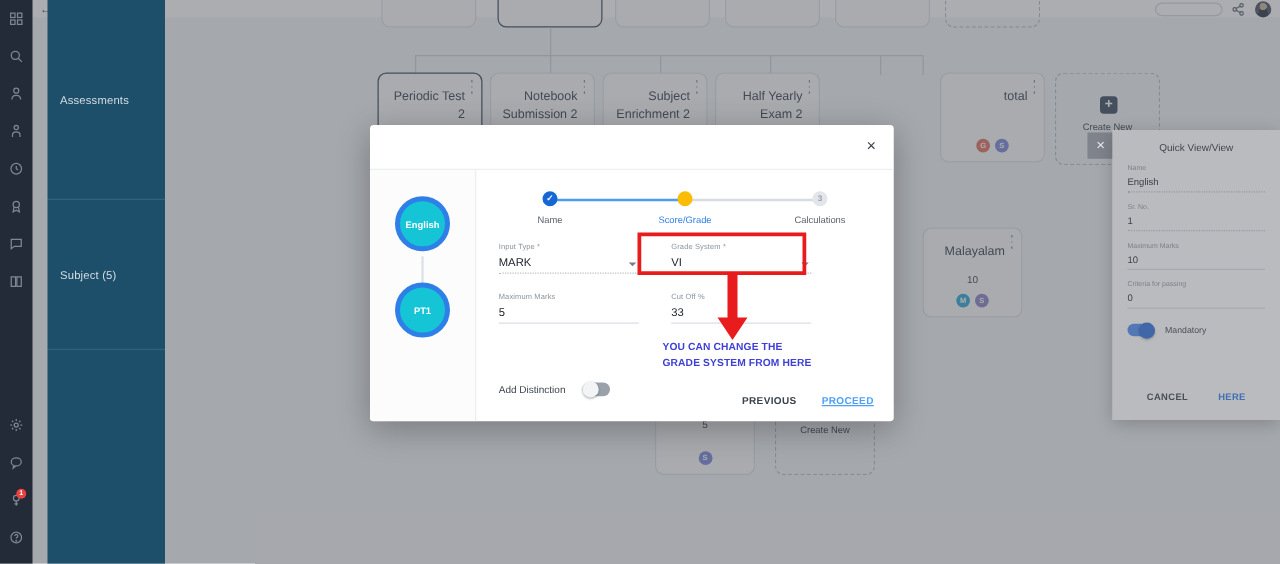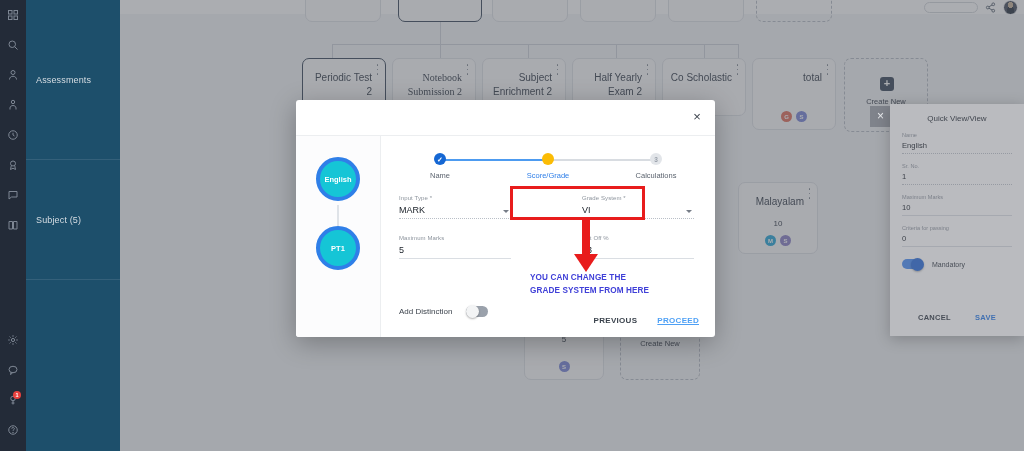--- a/index.html
+++ b/index.html
@@ -78,21 +78,21 @@
   .rail-badge {
     position: absolute; top: 6px; right: 5px;
     width: 8px; height: 8px; border-radius: 50%;
     background: #e8413e; color: #fff;
     font-size: 5.5px; line-height: 8px; text-align: center;
     font-weight: bold;
   }
 
   
   .sidebar {
-    position: absolute; top: 0; left: 26px; width: 94px; height: 451px;
+    position: absolute; top: 0; left: 38px; width: 94px; height: 451px;
     background: #1d4f6b;
     z-index: 45;
   }
   .sidebar-item {
     height: 120px;
     border-bottom: 1px solid rgba(255,255,255,0.10);
     display: flex; align-items: center;
     padding-left: 10px;
   }
   .sidebar-item:first-child { height: 160px; }
@@ -220,21 +220,21 @@
     position: relative; z-index: 2;
   }
   .step-dot.done { background: #1567d3; }
   .step-dot.active { background: #fbbc05; }
   .step-dot.todo { background: #e2e5e9; color: #9aa1ab; }
   .step-dot .chk { font-size: 7px; line-height: 1; }
   .step-label { font-size: 7.5px; color: #5c646f; }
   .step-label.active { color: #2f7fe8; }
 
   
-  .form-row { display: flex; margin-top: 8px; gap: 45px; }
+  .form-row { display: flex; margin-top: 8px; }
   .field { position: relative; }
   .field.w1 { width: 112px; margin-right: 26px; }
   .field.w2 { width: 112px; }
   .field-label {
     font-size: 6px; color: #8d949d; margin-bottom: 4px; letter-spacing: .1px;
   }
   .field-value {
     font-size: 9px; color: #20262e; padding-bottom: 3px;
   }
   .field-underline-dot { border-bottom: 1px dotted #b9bfc7; }
@@ -380,21 +380,21 @@
 
     <div class="card selected" style="left:182px;top:44px;width:84px;height:58px;">
       <div class="kebab">
           <i></i>
           <i></i>
           <i></i>
         </div>
       <div class="card-title">Periodic Test 2</div>
     </div>
 
-    <div class="card" style="left:272px;top:44px;width:84px;height:58px;font-family:Liberation Serif, serif;">
+    <div class="card" style="left:272px;top:44px;width:84px;height:58px;">
       <div class="kebab">
           <i></i>
           <i></i>
           <i></i>
         </div>
       <div class="card-title">Notebook Submission 2</div>
     </div>
 
     <div class="card" style="left:362px;top:44px;width:84px;height:58px;">
       <div class="kebab">
@@ -407,28 +407,20 @@
 
     <div class="card" style="left:452px;top:44px;width:84px;height:58px;">
       <div class="kebab">
           <i></i>
           <i></i>
           <i></i>
         </div>
       <div class="card-title">Half Yearly Exam 2</div>
     </div>
 
-    <div class="card" style="left:542px;top:44px;width:84px;height:58px;">
-      <div class="kebab">
-          <i></i>
-          <i></i>
-          <i></i>
-        </div>
-      <div class="card-title">Co Scholastic</div>
-    </div>
 
     <div class="card" style="left:632px;top:44px;width:84px;height:72px;">
       <div class="kebab">
           <i></i>
           <i></i>
           <i></i>
         </div>
       <div class="card-title">total</div>
       <div class="badges">
         <div class="badge" style="background:#e2705c">G</div>
@@ -677,19 +669,19 @@
 
     <div class="qv-toggle-row">
       <span class="qv-switch">
         <span class="knob"></span>
       </span>
       <span class="qv-toggle-label">Mandatory</span>
     </div>
 
     <div class="qv-actions">
       <span class="qv-cancel">CANCEL</span>
-      <span class="qv-save">SAVE</span>
+      <span class="qv-save">HERE</span>
     </div>
 
     <div class="qv-dim"></div>
   </div>
 
 </div>
 
 </body></html>

